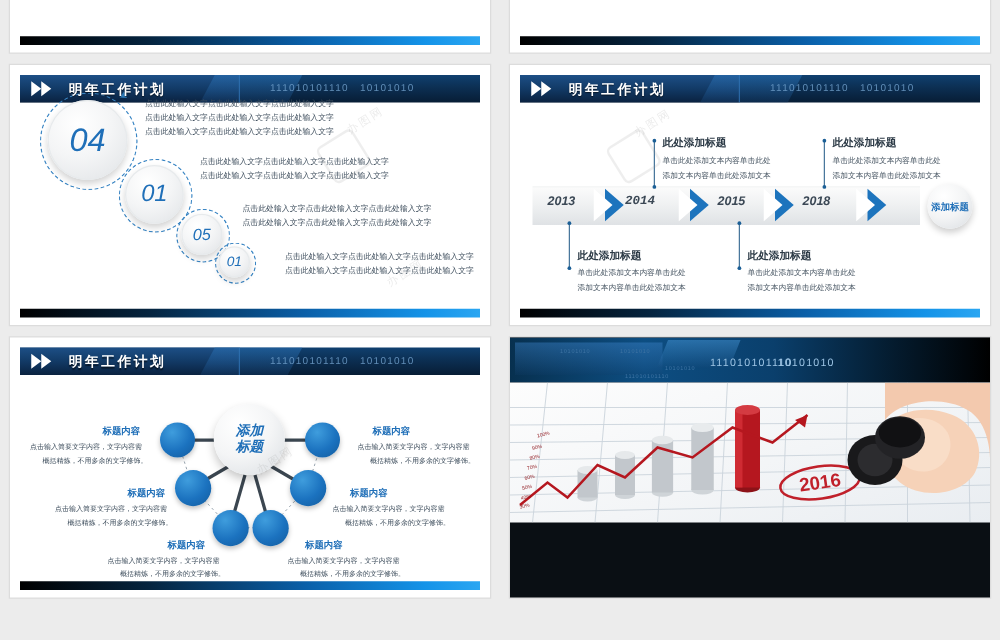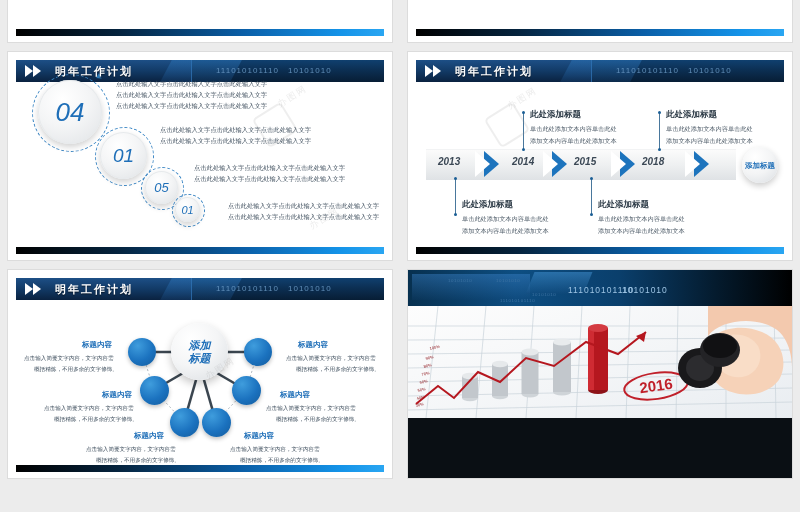--- a/index.html
+++ b/index.html
@@ -208,21 +208,21 @@
             </span>
           <span class="hdr-title">明年工作计划</span>
         </div>
         <div class="hdr-bin b1">111010101110</div>
         <div class="hdr-bin b2">10101010</div>
       </div>
 
       <div class="band"></div>
 
       <div class="yr" style="left:30px;">2013</div>
-      <div class="yr" style="left:104px;">2014</div>
+      <div class="yr" style="left:92px;font-family:Liberation Mono, monospace;">2014</div>
       <div class="yr" style="left:166px;">2015</div>
       <div class="yr" style="left:234px;">2018</div>
 
       <div class="arw" style="left:76px;"></div>
       <div class="arw" style="left:144px;"></div>
       <div class="arw" style="left:212px;"></div>
       <div class="arw" style="left:286px;"></div>
 
       <div class="endcirc">
         <span>添加标题</span>

